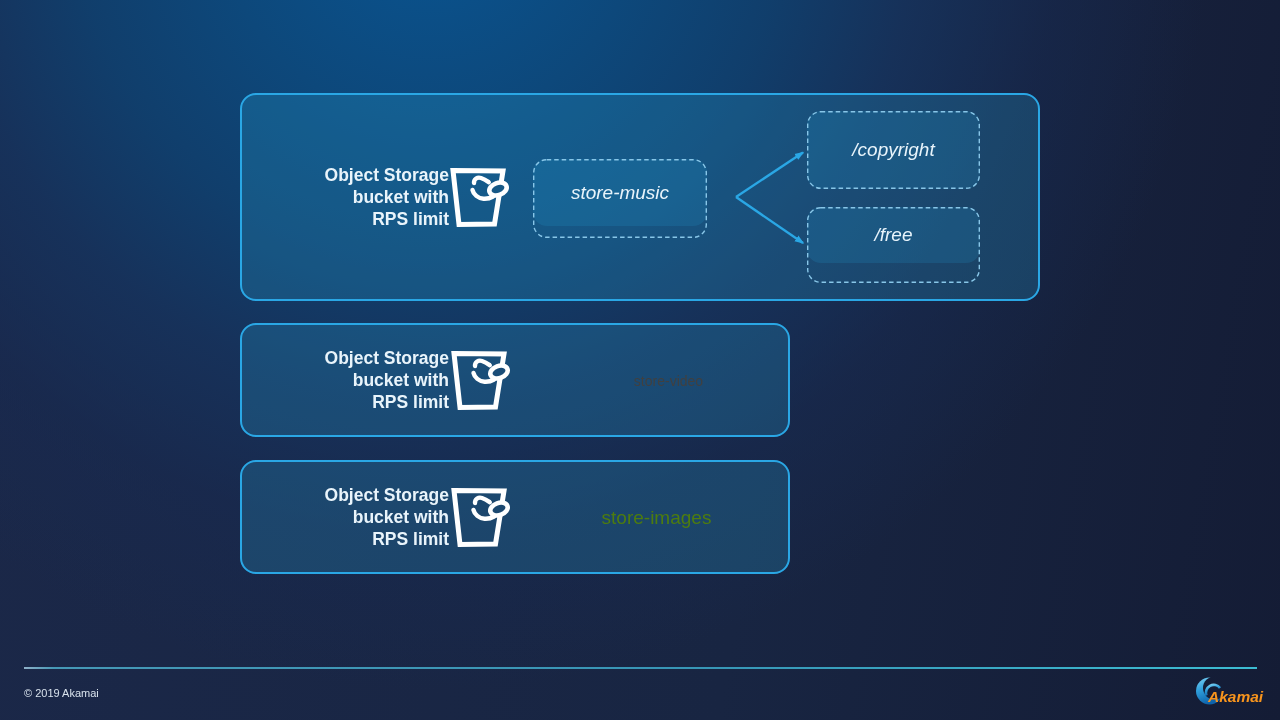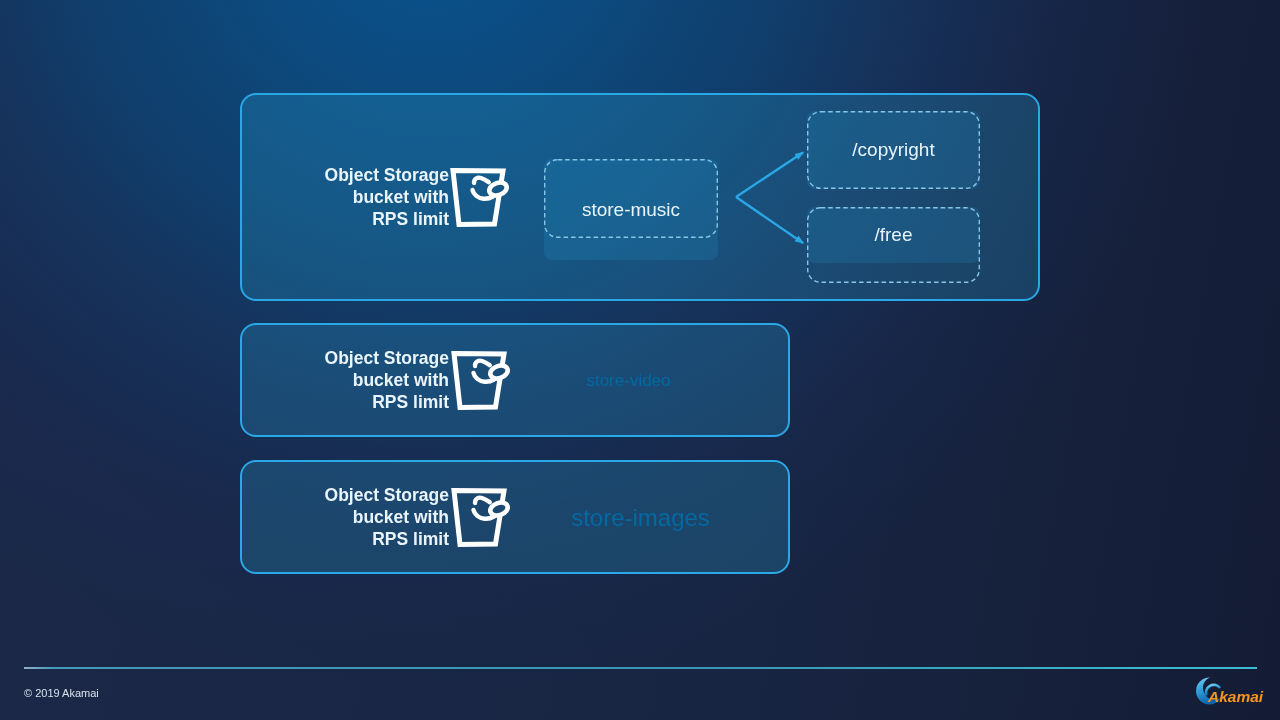--- a/index.html
+++ b/index.html
@@ -23,26 +23,26 @@
       background:rgba(45,168,216,0.23);}
   #p2{left:240px;top:323px;width:550px;height:114px;
       background:rgba(45,168,216,0.23);}
   #p3{left:240px;top:460px;width:550px;height:114px;
       background:rgba(45,168,216,0.23);}
   .hd{
     position:absolute;width:160px;left:289px;text-align:right;
     font-weight:bold;font-size:17.5px;line-height:22px;color:#e9f4fb;
   }
   .dashed{
-    position:absolute;border-radius:8px;box-sizing:border-box;
+    position:absolute;border-radius:14px;box-sizing:border-box;
     background:rgba(40,170,225,0.16);
     display:flex;align-items:center;justify-content:center;
-    color:#e8f4fb;font-size:19px;
+    color:#e8f4fb;font-size:19px;font-style:italic;
   }
-  #dmusic{left:544px;top:159px;width:174px;height:101px;}
+  #dmusic{left:533px;top:159px;width:174px;height:67px;}
   #dcopy{left:807px;top:111px;width:173px;height:78px;}
   #dfree{left:807px;top:207px;width:173px;height:56px;}
   .icon{position:absolute;}
   #footline{position:absolute;left:24px;top:667px;width:1233px;height:2px;background:linear-gradient(90deg,#8fb0c8 0px,#4598b6 30px,#3796b6 55%,#3cbcd2 100%);}
   #copyright{position:absolute;left:24px;top:687px;font-size:11px;color:#d8e2ec;}
   #logo{position:absolute;left:1195px;top:674px;}
 </style>
 </head>
 <body>
   <div class="panel" id="p1"></div>
@@ -75,22 +75,22 @@
   <div class="dashed" id="dmusic"><svg style="position:absolute;left:0;top:0;" width="174" height="79">
       <rect x="0.7" y="0.7" width="172.6" height="77.6" rx="13" fill="none" stroke="#88c6e8" stroke-width="1.4" stroke-dasharray="4.5 3"></rect>
     </svg>store-music</div>
   <div class="dashed" id="dcopy"><svg style="position:absolute;left:0;top:0;" width="173" height="78">
       <rect x="0.7" y="0.7" width="171.6" height="76.6" rx="13" fill="none" stroke="#88c6e8" stroke-width="1.4" stroke-dasharray="4.5 3"></rect>
     </svg>/copyright</div>
   <div class="dashed" id="dfree"><svg style="position:absolute;left:0;top:0;" width="173" height="76">
       <rect x="0.7" y="0.7" width="171.6" height="74.6" rx="13" fill="none" stroke="#88c6e8" stroke-width="1.4" stroke-dasharray="4.5 3"></rect>
     </svg>/free</div>
 
-  <div style="position:absolute;left:480px;top:347px;width:297px;height:68px;display:flex;align-items:center;justify-content:center;color:#0369a1;font-size:17px;">store-video</div>
-  <div style="position:absolute;left:492px;top:484px;width:297px;height:68px;display:flex;align-items:center;justify-content:center;color:#0369a1;font-size:24px;">store-images</div>
+  <div style="position:absolute;left:520px;top:347px;width:297px;height:68px;display:flex;align-items:center;justify-content:center;color:#404040;font-size:14px;">store-video</div>
+  <div style="position:absolute;left:508px;top:484px;width:297px;height:68px;display:flex;align-items:center;justify-content:center;color:#4d7c0f;font-size:19px;">store-images</div>
 
   <svg style="position:absolute;left:730px;top:140px;" width="85" height="115" viewBox="0 0 85 115">
     <defs>
       <marker id="ah" markerUnits="userSpaceOnUse" markerWidth="11" markerHeight="9" refX="8" refY="4" orient="auto">
         <path d="M0 0.5 L9.5 4 L0 7.5 Z" fill="#2aa7e5"></path>
       </marker>
     </defs>
     <path d="M6 57 L73 12.5" stroke="#2aa7e5" stroke-width="2.4" fill="none" marker-end="url(#ah)"></path>
     <path d="M6 57 L73 103" stroke="#2aa7e5" stroke-width="2.4" fill="none" marker-end="url(#ah)"></path>
   </svg>

